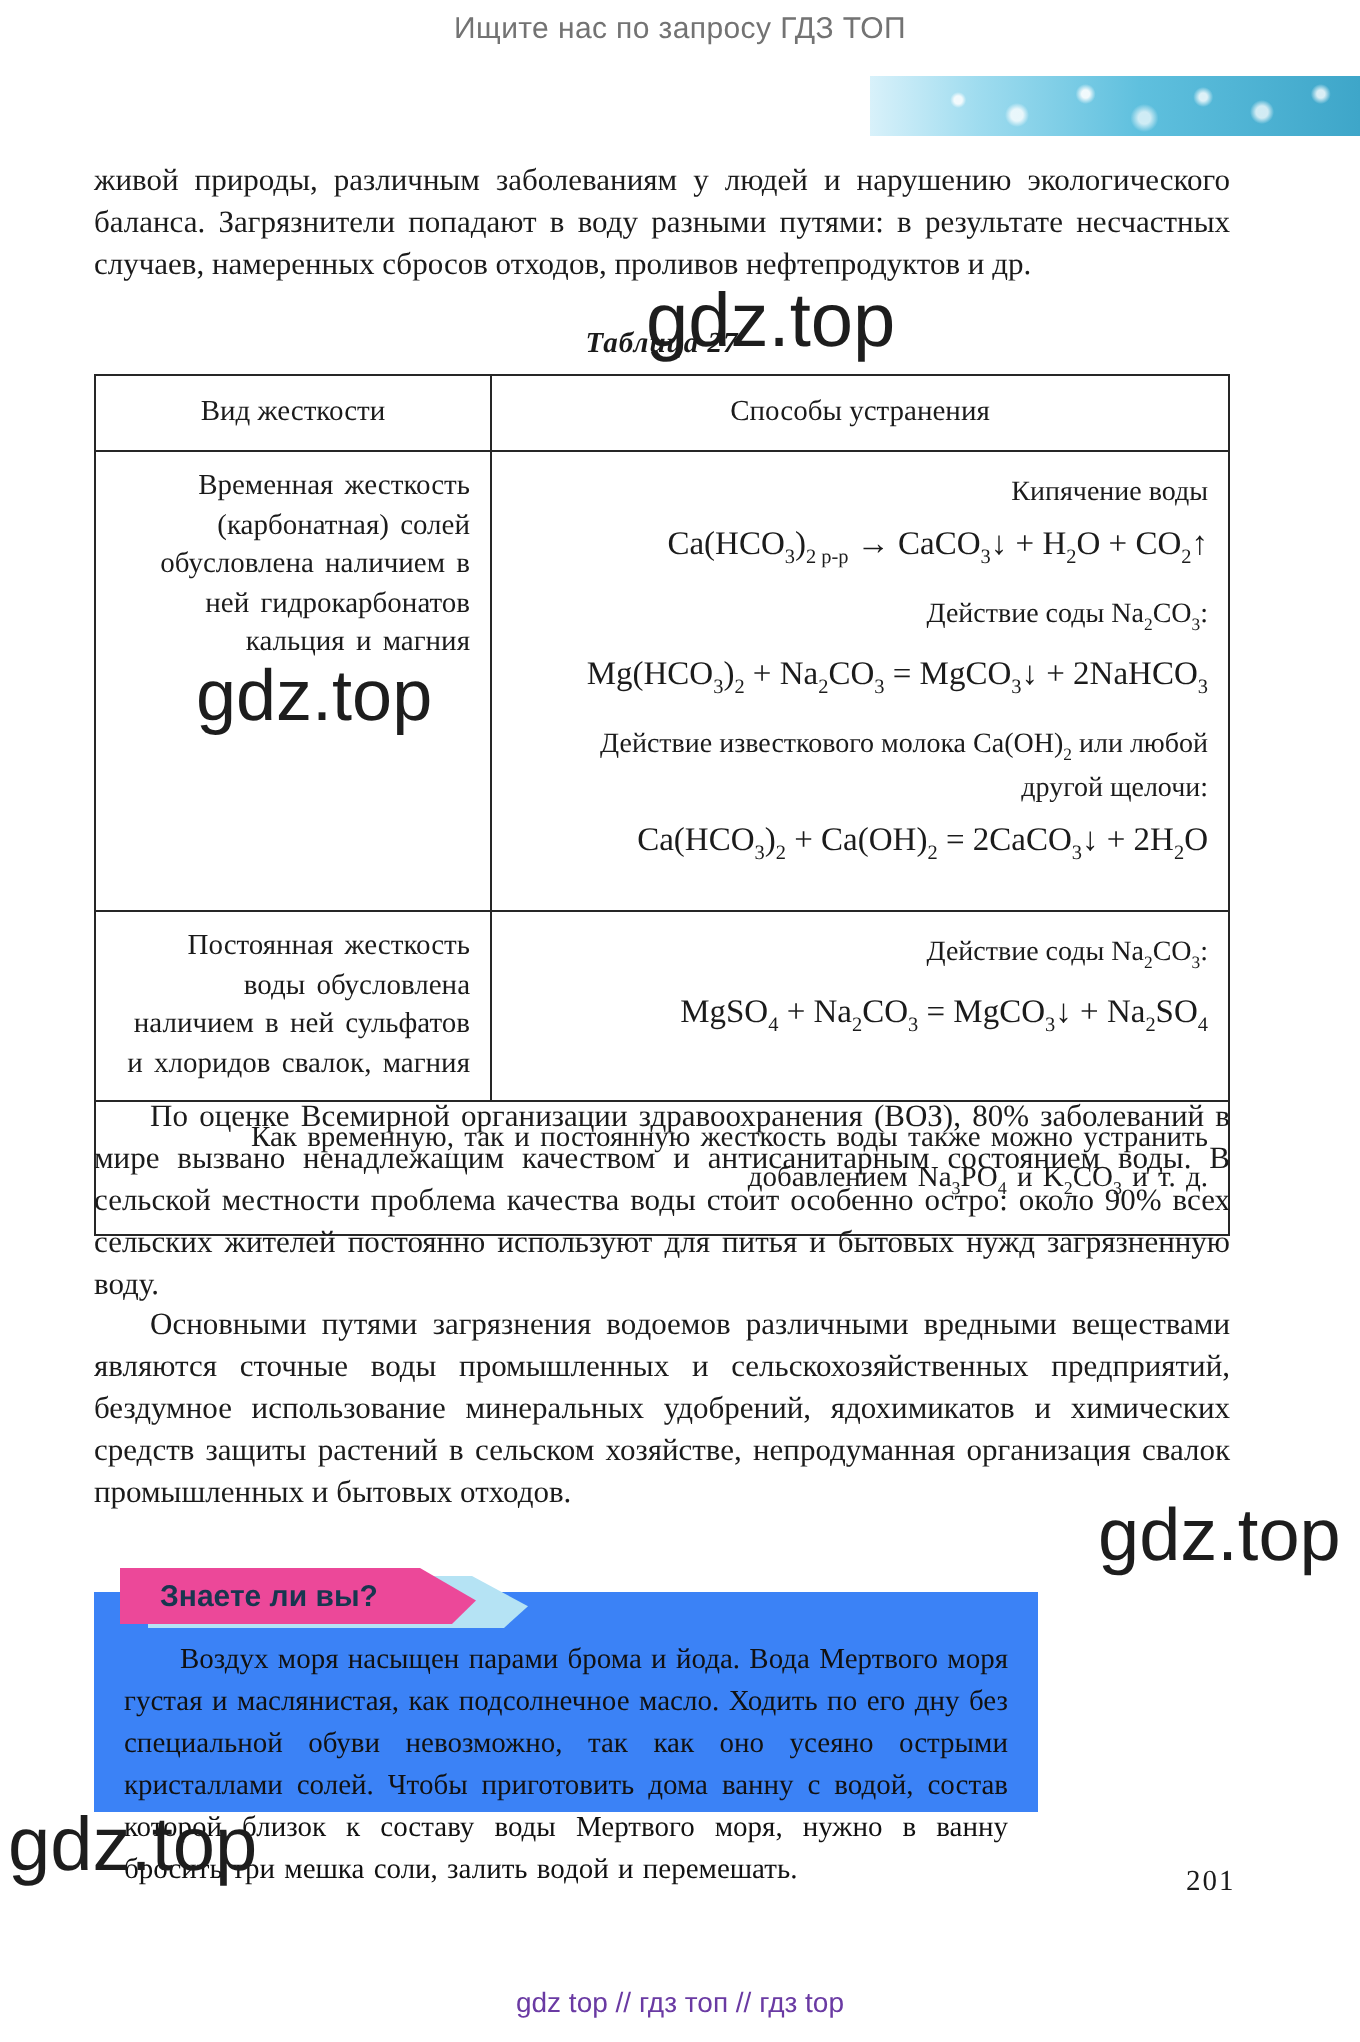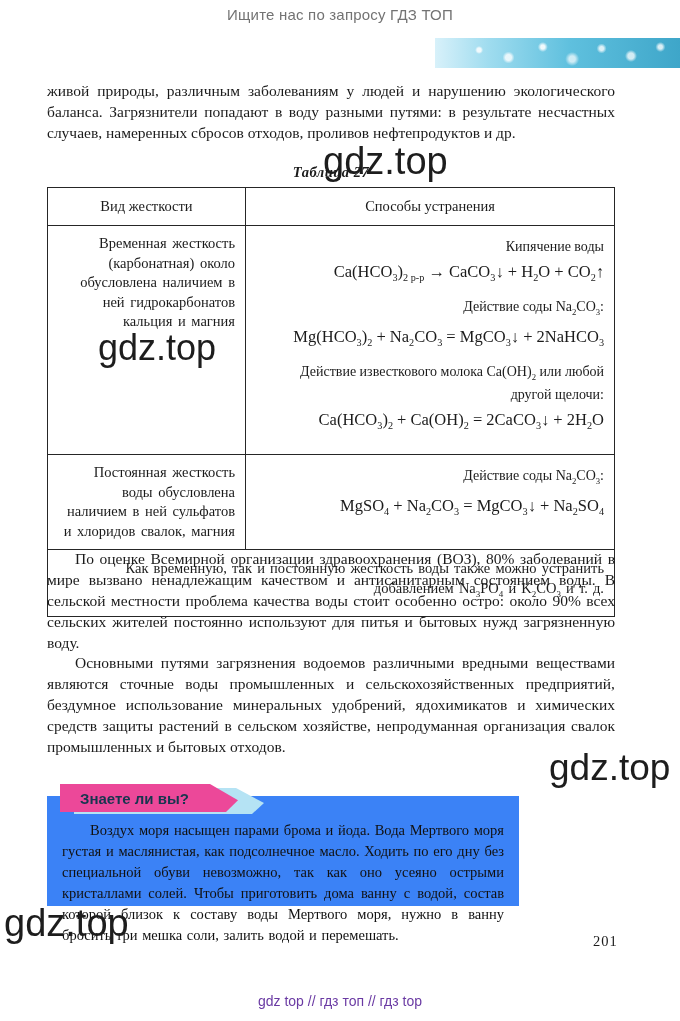--- a/index.html
+++ b/index.html
@@ -119,21 +119,21 @@
       <col class="col-type">
       <col>
     </colgroup>
   <tbody>
       <tr>
     <th>Вид жесткости</th>
     <th>Способы устранения</th>
   </tr>
   <tr class="r1">
     <td class="type-cell">
-      <span>Временная жесткость (карбонатная) около обусловлена наличием в ней гидрокарбонатов кальция и магния</span>
+      <span>Временная жесткость (карбонатная) солей обусловлена наличием в ней гидрокарбонатов кальция и магния</span>
       <span class="watermark wm-cell">gdz.top</span>
     </td>
     <td>
       <div class="method-label">Кипячение воды</div>
       <div class="formula">Ca(HCO<sub>3</sub>)<sub>2 р-р</sub> → CaCO<sub>3</sub>↓ + H<sub>2</sub>O + CO<sub>2</sub>↑</div>
       <div class="method-label">Действие соды Na<sub>2</sub>CO<sub>3</sub>:</div>
       <div class="formula">Mg(HCO<sub>3</sub>)<sub>2</sub> + Na<sub>2</sub>CO<sub>3</sub> = MgCO<sub>3</sub>↓ + 2NaHCO<sub>3</sub></div>
       <div class="method-label">Действие известкового молока Ca(OH)<sub>2</sub> или любой другой щелочи:</div>
       <div class="formula">Ca(HCO<sub>3</sub>)<sub>2</sub> + Ca(OH)<sub>2</sub> = 2CaCO<sub>3</sub>↓ + 2H<sub>2</sub>O</div>
     </td>

